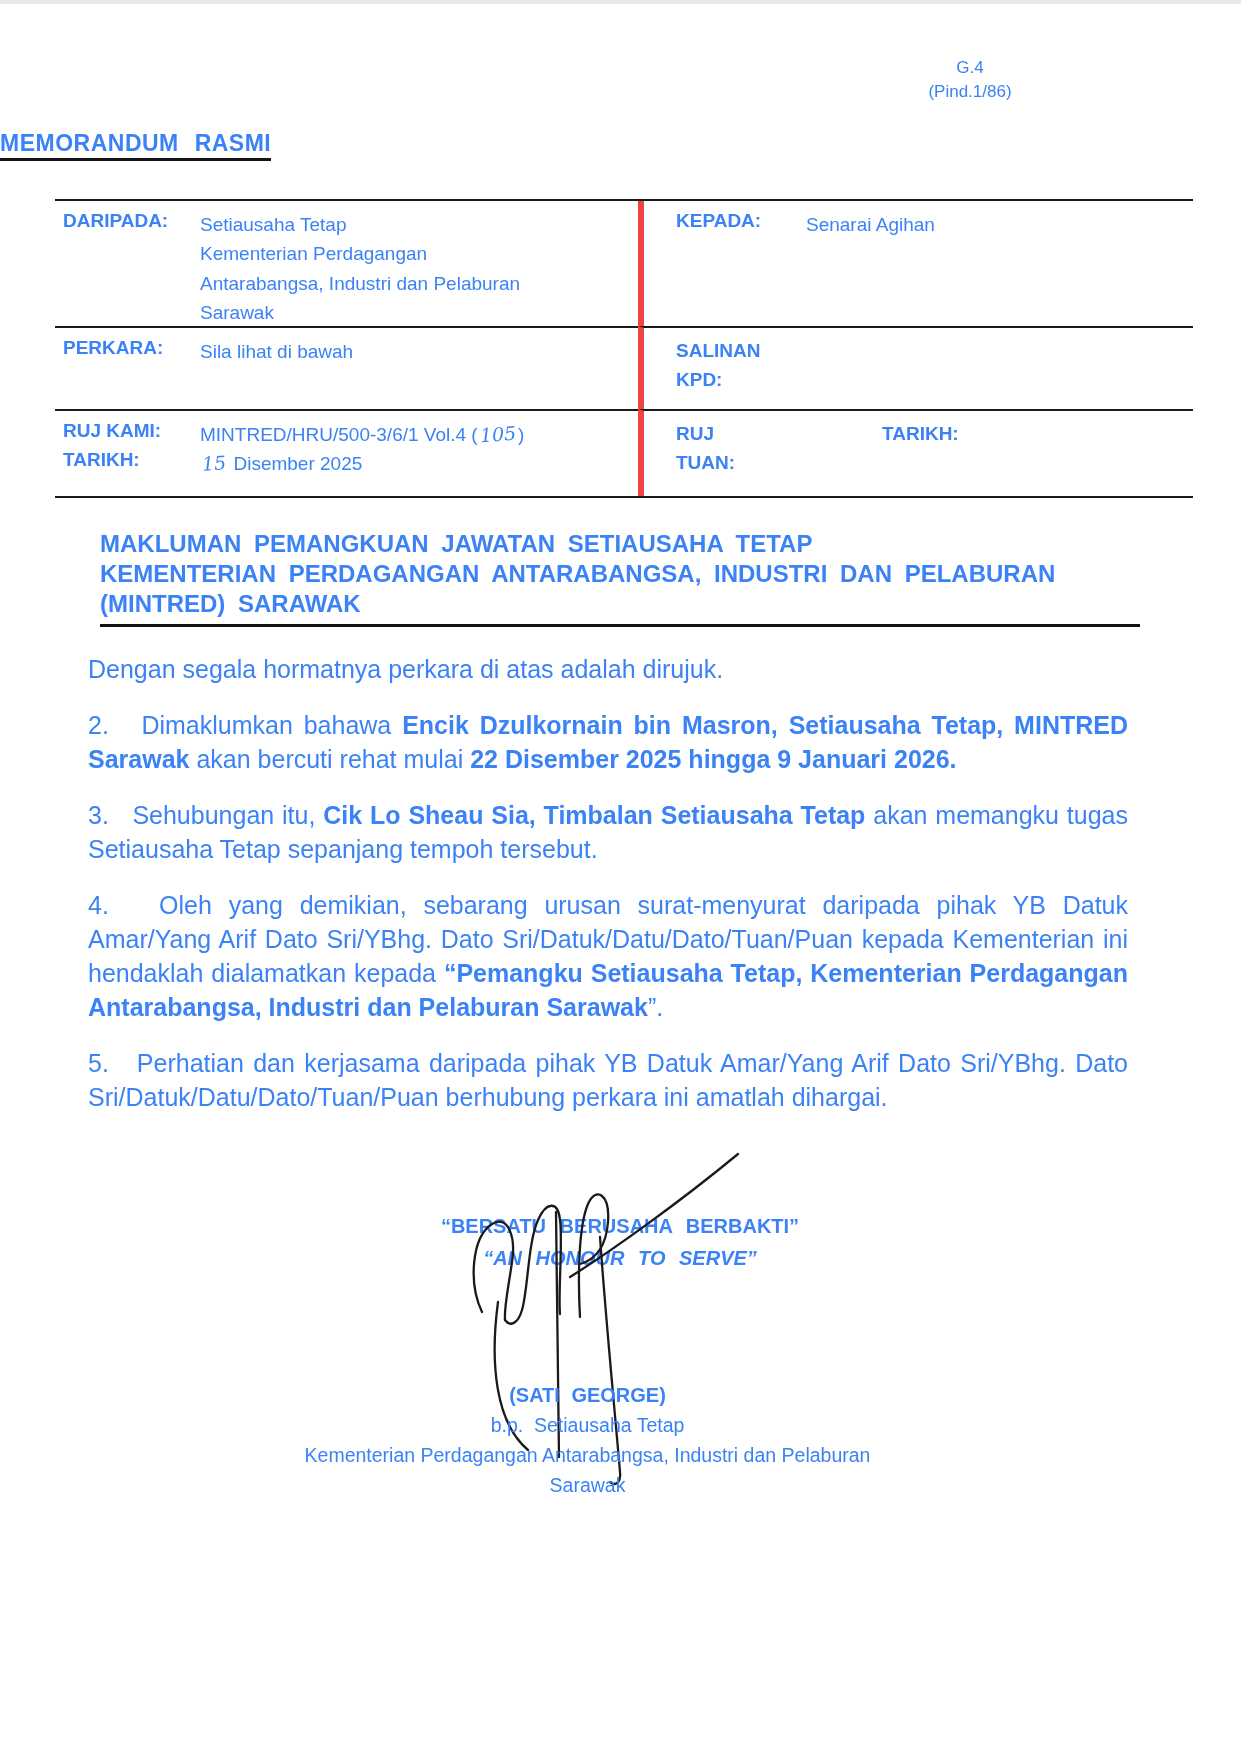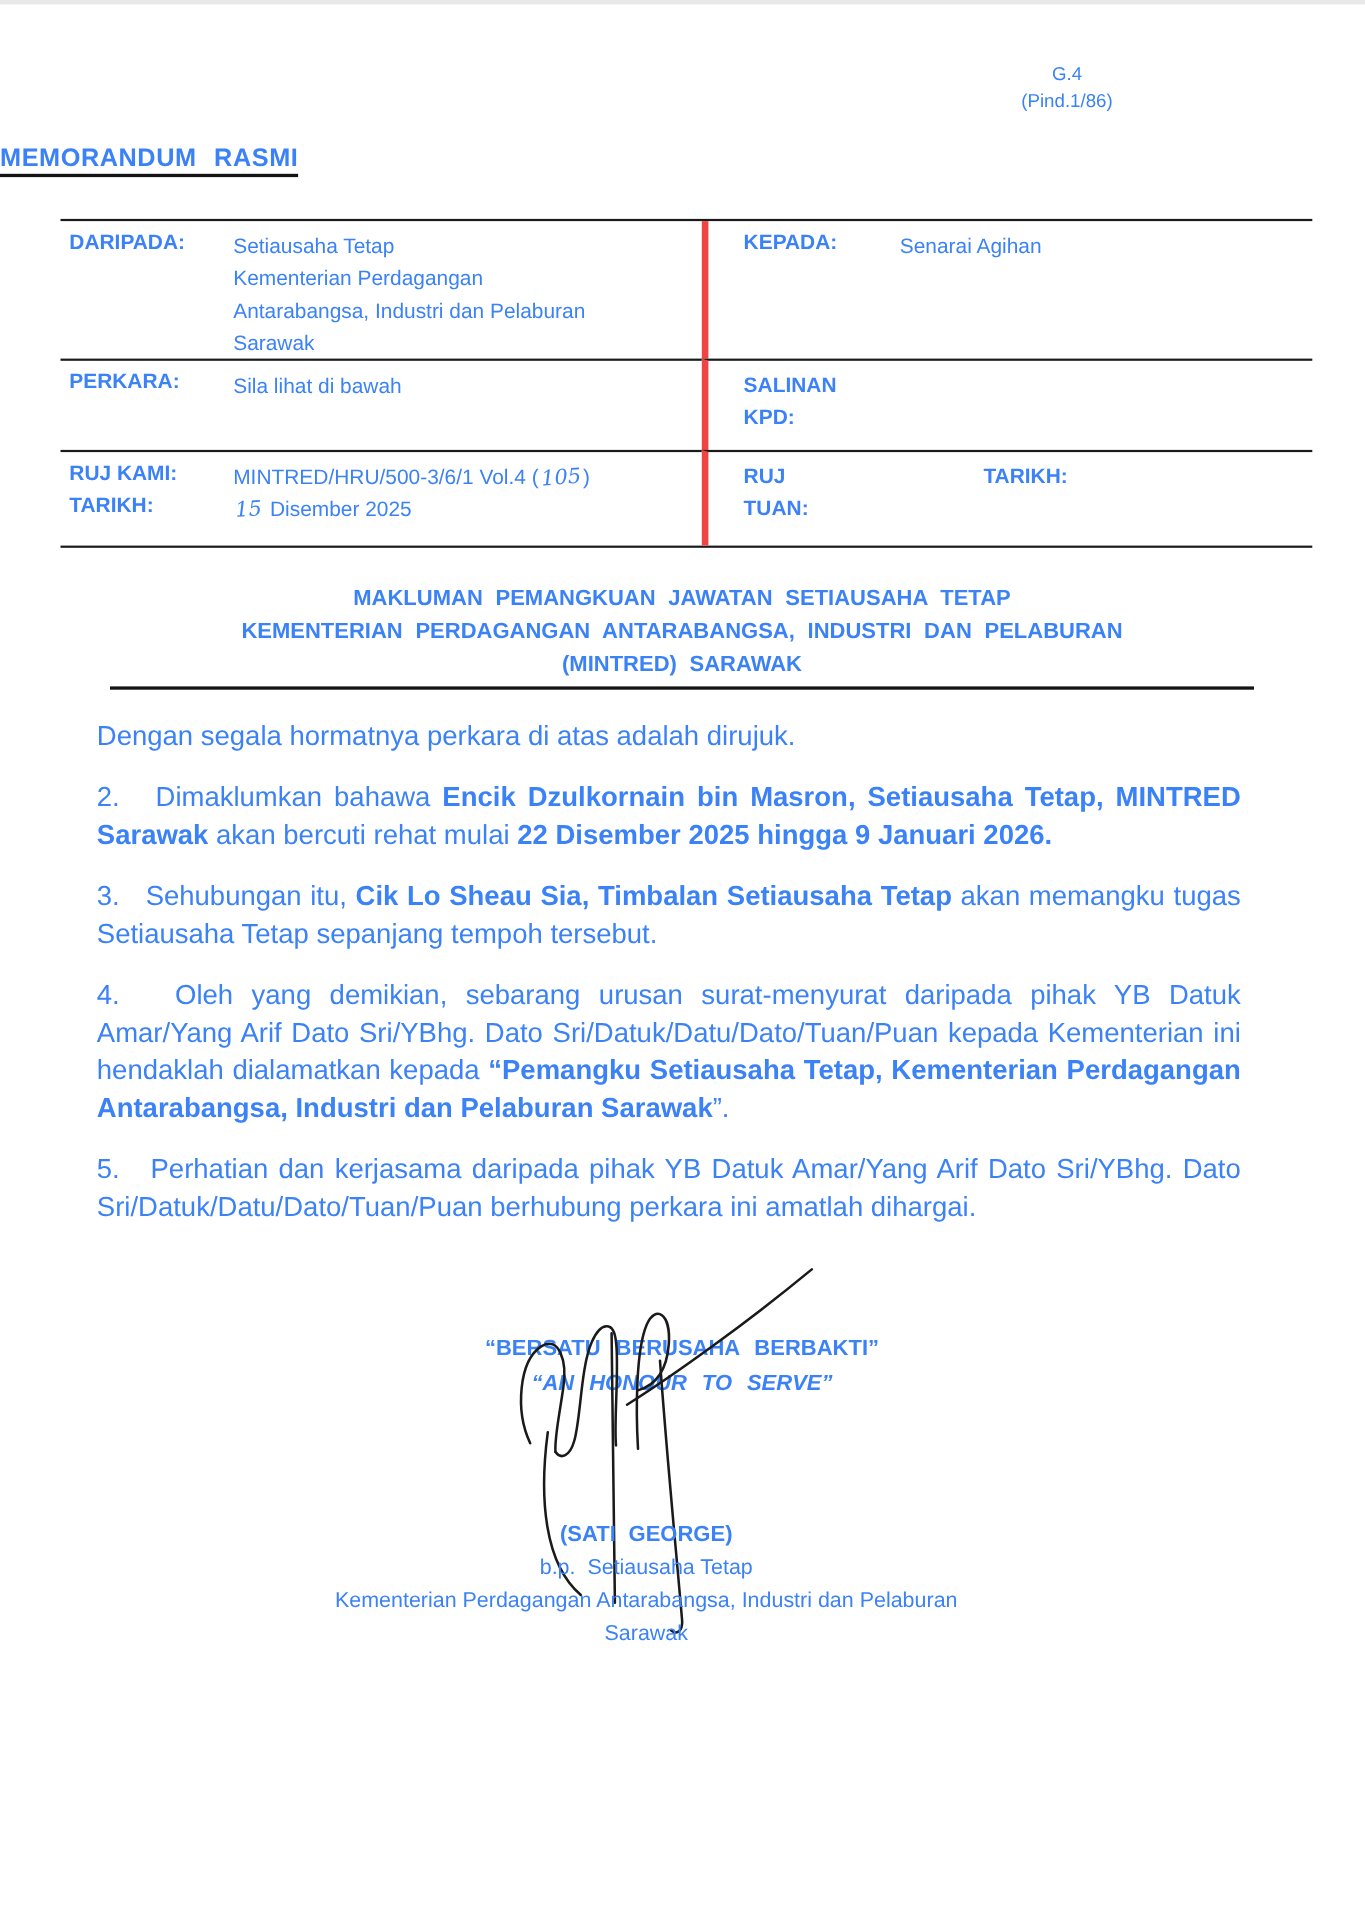--- a/index.html
+++ b/index.html
@@ -52,45 +52,45 @@
     border-top: 2.5px solid #1a1a1a;
     border-bottom: 2.5px solid #1a1a1a;
     display: grid;
     grid-template-columns: 583px 555px;
     grid-template-rows: 125px 83px 87px;
     font-size: 19px;
   }
   .cell { padding: 9px 6px 4px 8px; }
   .cell.right { border-left: 6px solid #ef4444; padding-left: 32px; }
   .cell.rule-top { border-top: 2px solid #1a1a1a; }
-  .lblval { display: flex; align-items: flex-start; gap: 12px; }
+  .lblval { display: flex; align-items: flex-start; }
   .lbl { font-weight: bold; flex: 0 0 137px; }
   .cell.right .lbl { flex: 0 0 130px; }
   .val { line-height: 1.55; }
   .stack { font-weight: bold; line-height: 1.5; }
-  .ruj-row3 { display: flex; gap: 12px; }
+  .ruj-row3 { display: flex; }
   .ruj-tuan { flex: 0 0 206px; }
   .handwritten {
     display: inline-block;
     font-family: "DejaVu Serif", serif;
     font-style: italic;
     font-weight: normal;
     transform: rotate(-4deg);
     padding: 0 2px;
   }
 
   
   .subject {
     position: absolute;
     top: 525px;
     left: 100px;
     width: 1040px;
-    text-align: center;
+    text-align: left;
     font-weight: bold;
-    font-size: 20px;
+    font-size: 24px;
     line-height: 30px;
     word-spacing: 6px;
   }
   .subject-rule {
     margin-top: 5px;
     border-top: 3px solid #141414;
     height: 0;
   }
 
   

